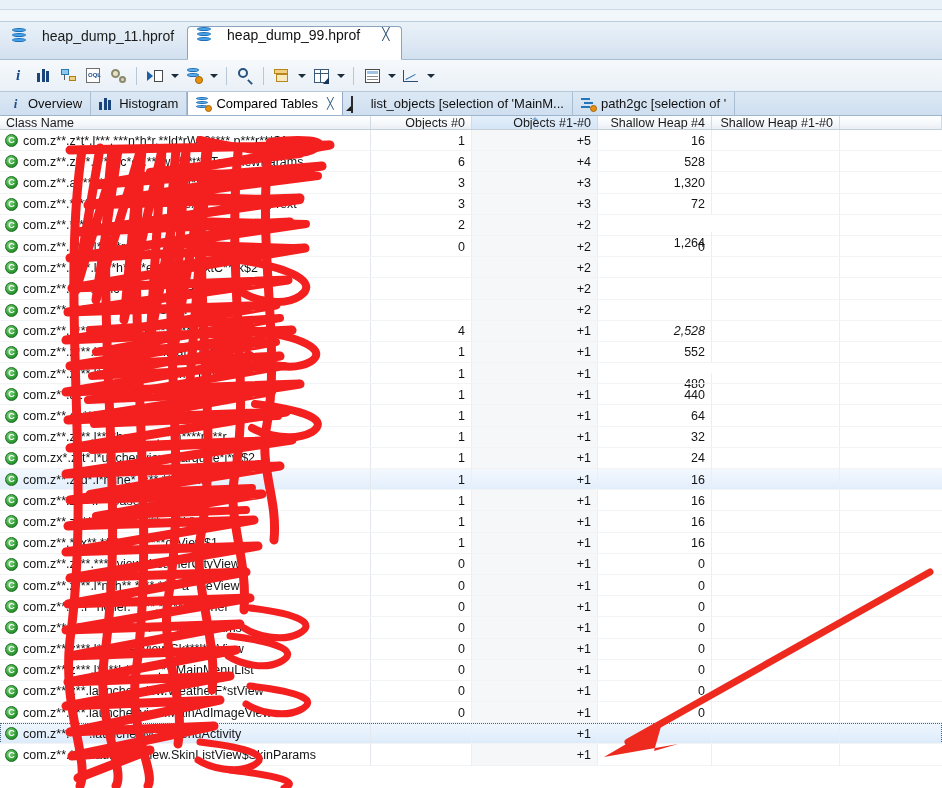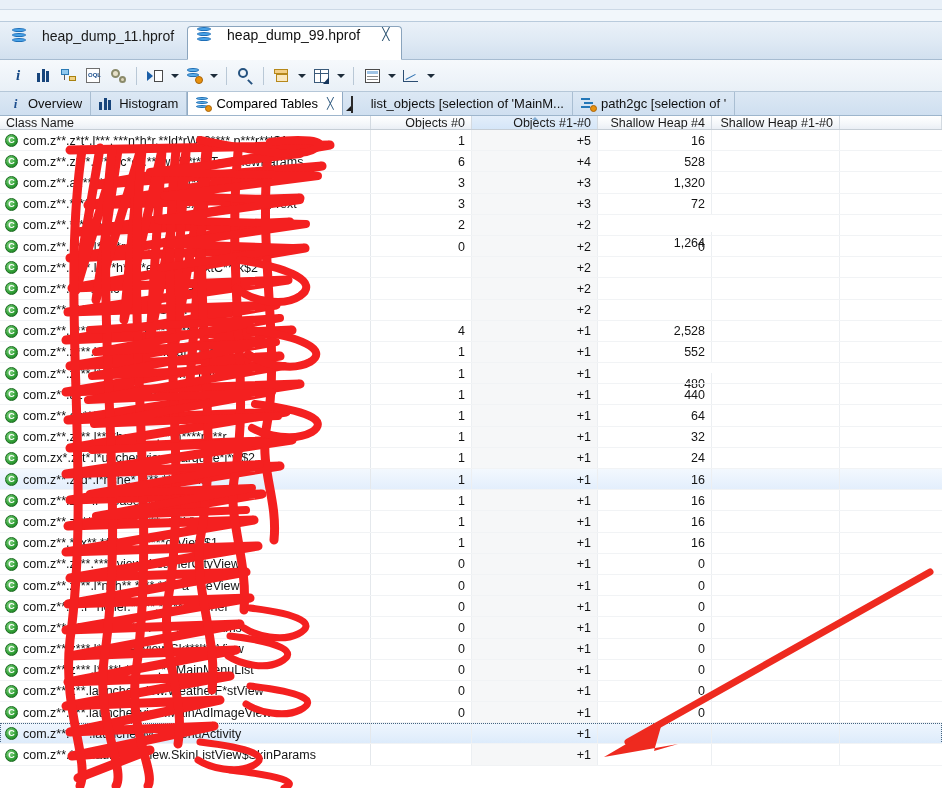--- a/index.html
+++ b/index.html
@@ -545,21 +545,21 @@
           <div class="td" style="flex: 1 1 auto; border-right: none;"></div>
           <div class="rowline"></div>
         </div>
         <div class="trow">
           <div class="td name" style="width: 371px; flex: 0 0 371px;">
             <span class="ico-class"></span>
             <span>com.z**.z***.l*****r.v**w.****v**w</span>
           </div>
           <div class="td num" style="width: 101px; flex: 0 0 101px;">4</div>
           <div class="td num dimcol" style="width: 126px; flex: 0 0 126px;">+1</div>
-          <div class="td num" style="width: 114px; flex: 0 0 114px;">2,528</div>
+          <div class="td num" style="width: 114px; flex: 0 0 114px; font-style: italic;">2,528</div>
           <div class="td num" style="width: 128px; flex: 0 0 128px;"></div>
           <div class="td" style="flex: 1 1 auto; border-right: none;"></div>
           <div class="rowline"></div>
         </div>
         <div class="trow">
           <div class="td name" style="width: 371px; flex: 0 0 371px;">
             <span class="ico-class"></span>
             <span>com.z**.z***.l**nc*er.view.MarqueeV***</span>
           </div>
           <div class="td num" style="width: 101px; flex: 0 0 101px;">1</div>

